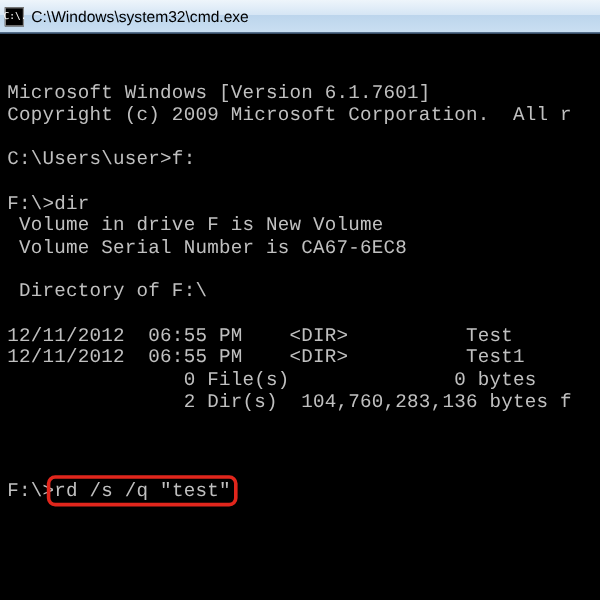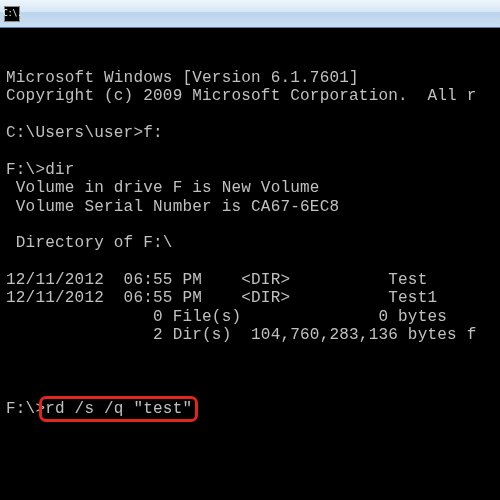--- a/index.html
+++ b/index.html
@@ -58,20 +58,21 @@
     border: 3px solid #e1261c;
     border-radius: 7px;
     pointer-events: none;
   }
 </style>
 </head>
 <body>
 
 <div class="titlebar">
   <span class="icon">C:\.</span>
+  <span>C:\Windows\system32\cmd.exe</span>
 </div>
 
 <div class="terminal">
   <div id="pre-lines"><div class="line">Microsoft Windows [Version 6.1.7601]</div><div class="line">Copyright (c) 2009 Microsoft Corporation.  All r</div><div class="line"> </div><div class="line">C:\Users\user&gt;f:</div><div class="line"> </div><div class="line">F:\&gt;dir</div><div class="line"> Volume in drive F is New Volume</div><div class="line"> Volume Serial Number is CA67-6EC8</div><div class="line"> </div><div class="line"> Directory of F:\</div><div class="line"> </div><div class="line">12/11/2012  06:55 PM    &lt;DIR&gt;          Test</div><div class="line">12/11/2012  06:55 PM    &lt;DIR&gt;          Test1</div><div class="line">               0 File(s)              0 bytes</div><div class="line">               2 Dir(s)  104,760,283,136 bytes f</div><div class="line"> </div></div>
   <div class="line"><span>F:\&gt;</span><span class="highlight-wrap"><span>rd /s /q "test"</span><span class="highlight-box"></span></span></div>
   <div class="line"> </div>
   
 </div>
 
 </body></html>

